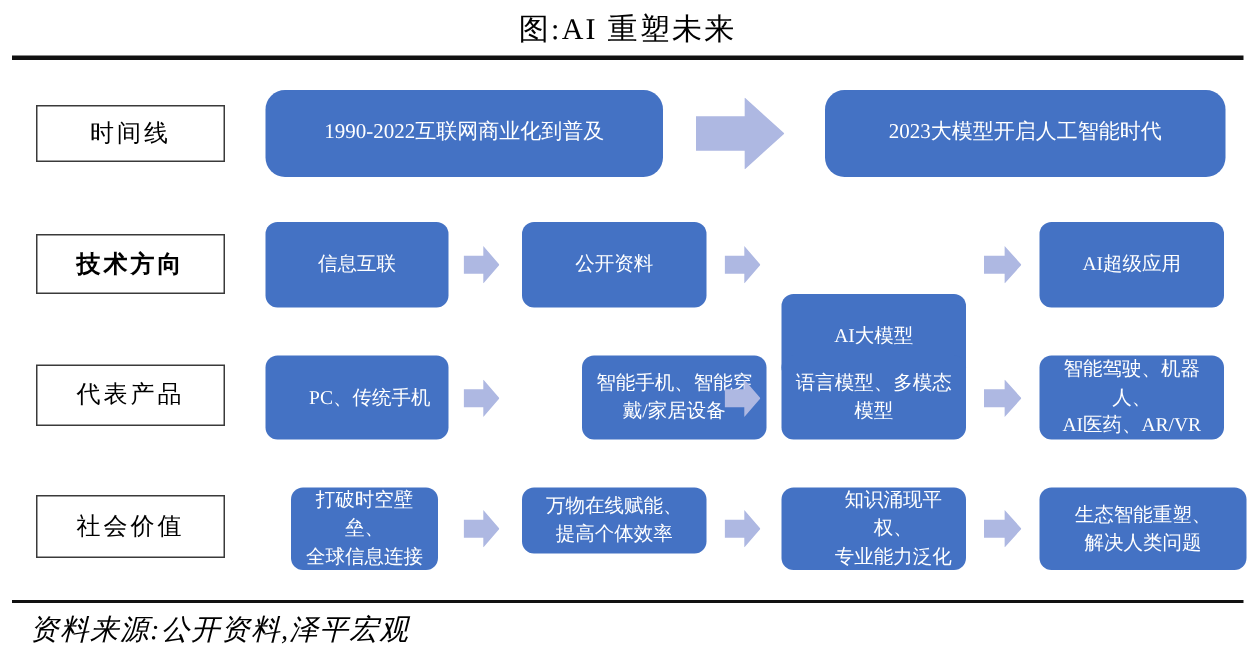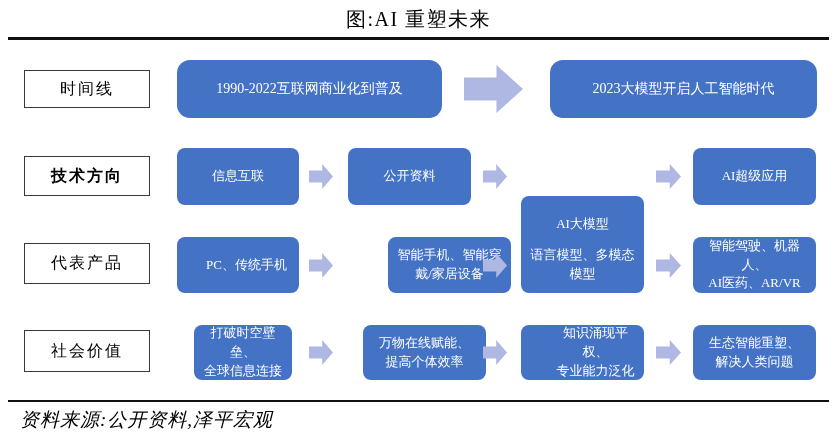--- a/index.html
+++ b/index.html
@@ -85,25 +85,25 @@
   <div class="box" style="left:521px;top:237px;width:123px;height:56px;">语言模型、多模态
 模型</div>
   <div class="arrow" style="left:656px;top:253px;width:25px;height:25px;"></div>
   <div class="box" style="left:693px;top:237px;width:123px;height:56px;">智能驾驶、机器人、
 AI医药、AR/VR</div>
 
   <div class="row-label" style="left:24px;top:330px;width:126px;height:42px;">社会价值</div>
   <div class="box" style="left:194px;top:325px;width:98px;height:55px;">打破时空壁垒、
 全球信息连接</div>
   <div class="arrow" style="left:309px;top:340px;width:24px;height:25px;"></div>
-  <div class="box" style="left:348px;top:325px;width:123px;height:55px;margin-left:15px;">万物在线赋能、
+  <div class="box" style="left:348px;top:325px;width:123px;height:44px;">万物在线赋能、
 提高个体效率</div>
   <div class="arrow" style="left:483px;top:340px;width:24px;height:25px;"></div>
   <div class="box" style="left:521px;top:325px;width:123px;height:55px;padding-left:32px;">知识涌现平权、
 专业能力泛化</div>
   <div class="arrow" style="left:656px;top:340px;width:25px;height:25px;"></div>
-  <div class="box" style="left:693px;top:325px;width:123px;height:55px;">生态智能重塑、
+  <div class="box" style="left:693px;top:325px;width:138px;height:55px;">生态智能重塑、
 解决人类问题</div>
 
   <div class="rule rule-bottom"></div>
   <div class="source">资料来源:公开资料,泽平宏观</div>
 
 </div>
 
 </body></html>

